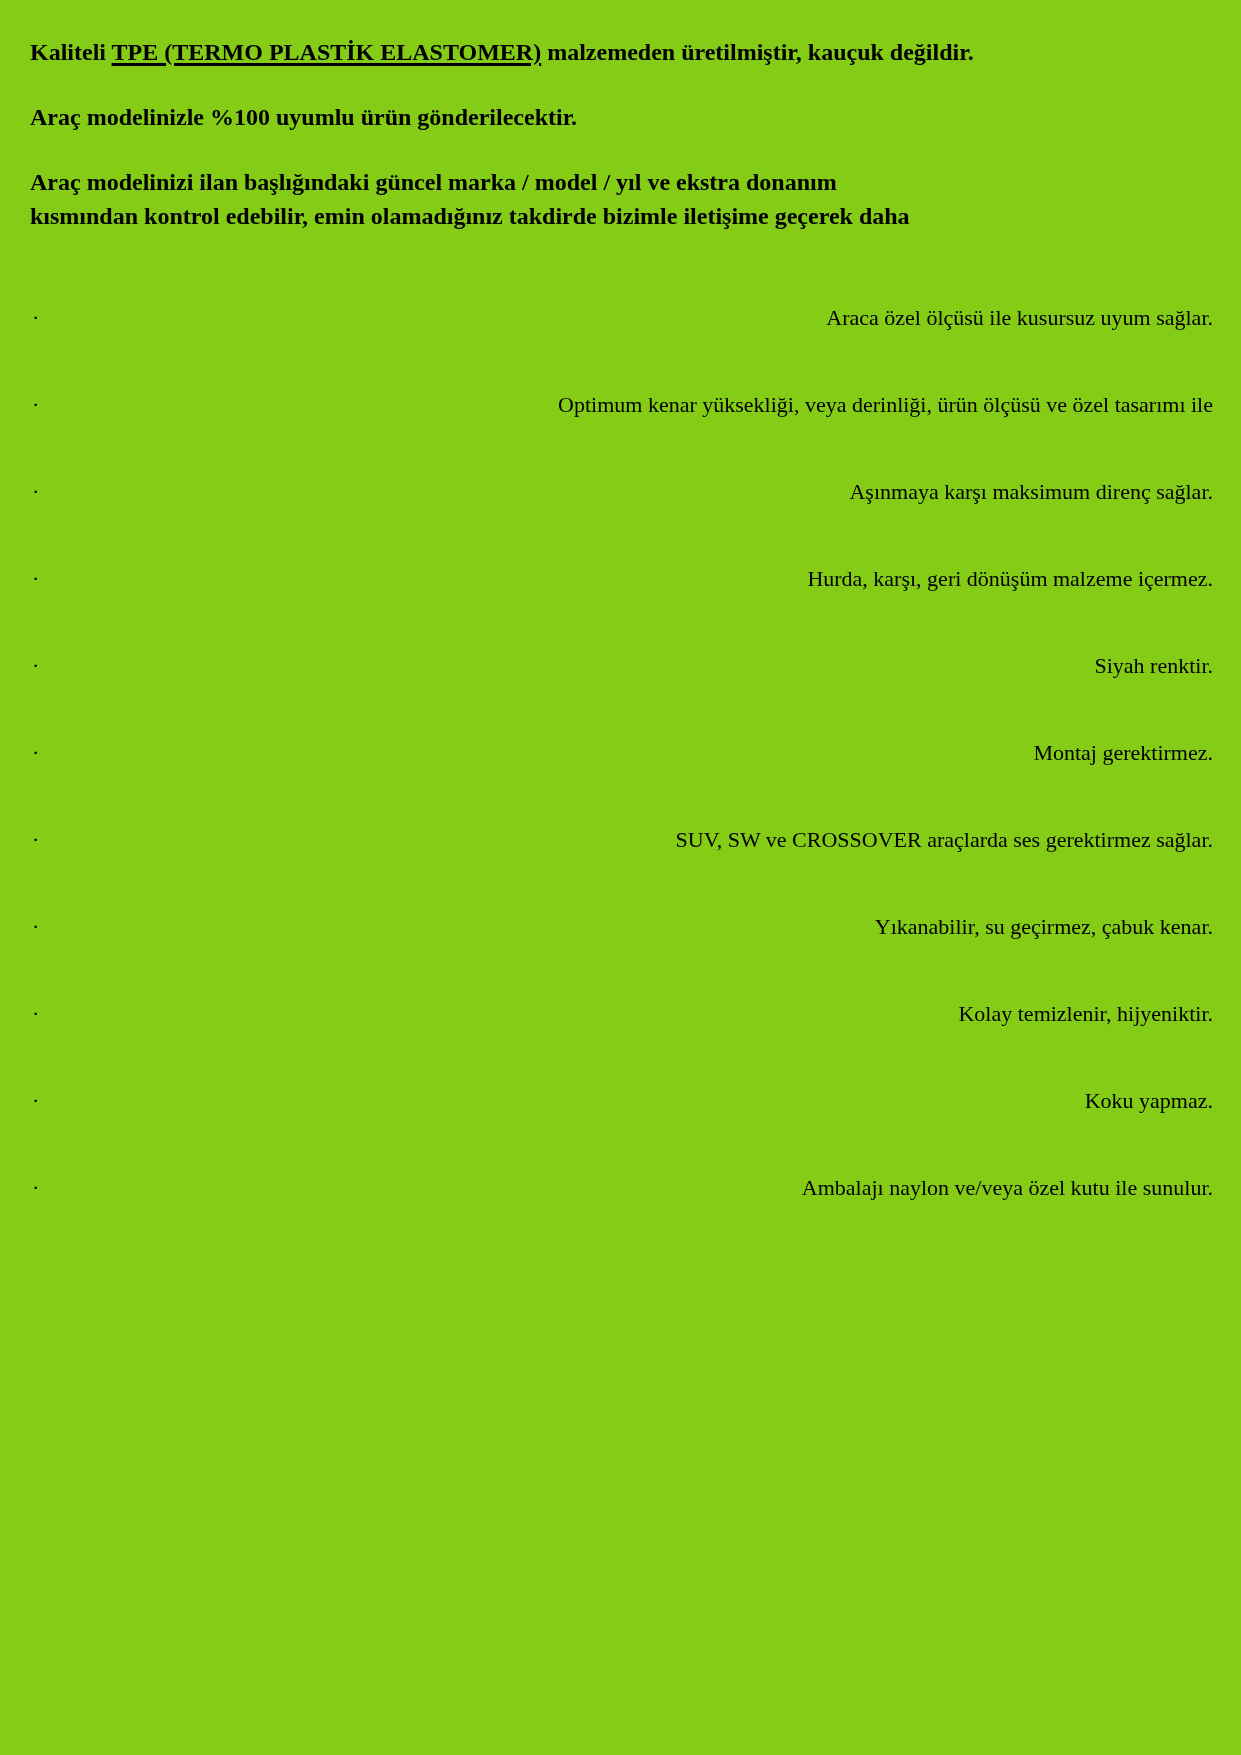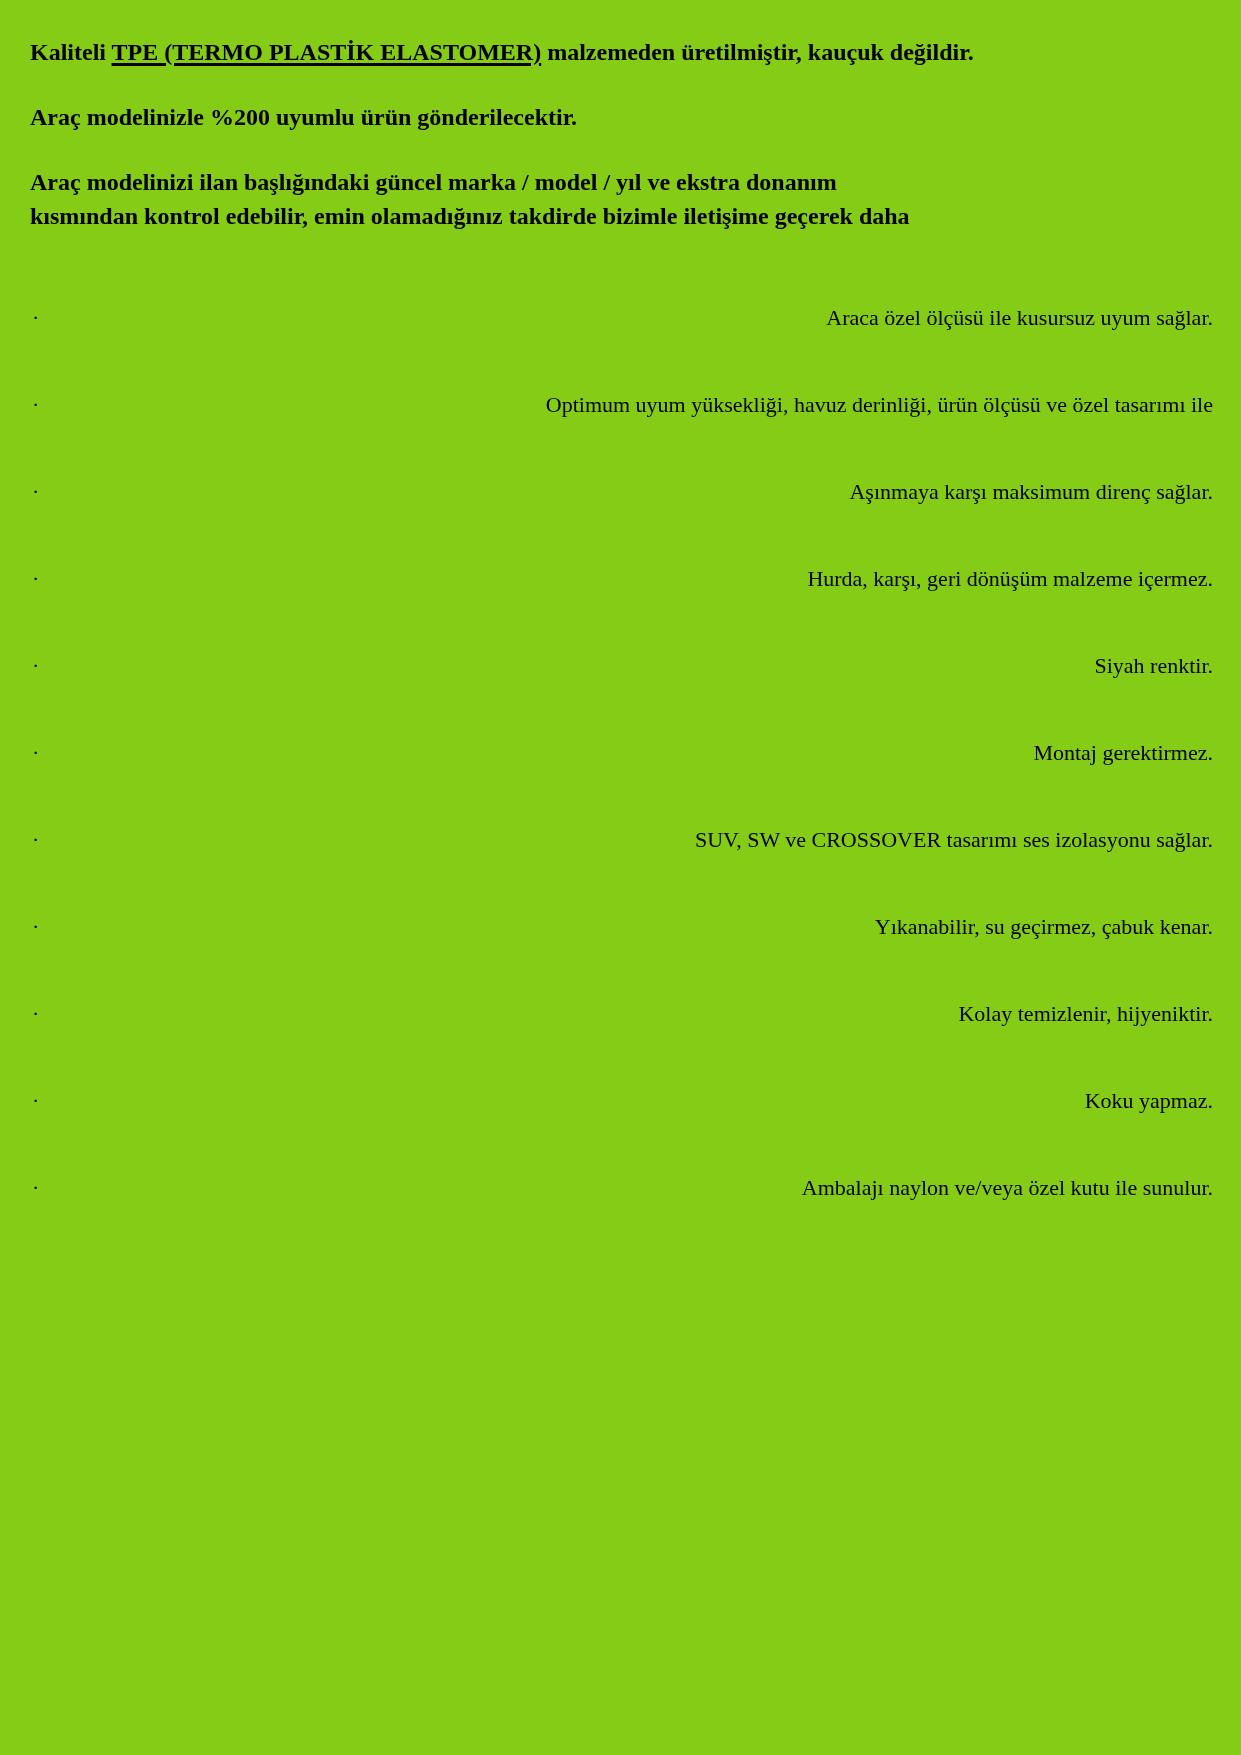--- a/index.html
+++ b/index.html
@@ -46,37 +46,37 @@
   }
   .fline { white-space: nowrap; text-align: right; }
 </style>
 </head>
 <body>
 
 <div class="page">
 
   <p class="heading"><span>Kaliteli </span><span class="underline">TPE (TERMO PLASTİK ELASTOMER)</span><span> malzemeden üretilmiştir, kauçuk değildir.</span></p>
 
-  <p class="heading">Araç modelinizle %200 uyumlu ürün gönderilecektir.</p>
+  <p class="heading">Araç modelinizle %100 uyumlu ürün gönderilecektir.</p>
 
   <div class="heading">
     <div class="hline">Araç modelinizi ilan başlığındaki güncel marka / model / yıl ve ekstra donanım</div>
     <div class="hline">kısmından kontrol edebilir, emin olamadığınız takdirde bizimle iletişime geçerek daha</div>
   </div>
 
   <ul class="features">
 
     <li class="feature">
       <span class="dot">·</span>
       <div class="fline">Araca özel ölçüsü ile kusursuz uyum sağlar.</div>
     </li>
 
     <li class="feature">
       <span class="dot">·</span>
-      <div class="fline">Optimum uyum yüksekliği, havuz derinliği, ürün ölçüsü ve özel tasarımı ile</div>
+      <div class="fline">Optimum kenar yüksekliği, veya derinliği, ürün ölçüsü ve özel tasarımı ile</div>
     </li>
 
     <li class="feature">
       <span class="dot">·</span>
       <div class="fline">Aşınmaya karşı maksimum direnç sağlar.</div>
     </li>
 
     <li class="feature">
       <span class="dot">·</span>
       <div class="fline">Hurda, karşı, geri dönüşüm malzeme içermez.</div>
@@ -87,21 +87,21 @@
       <div class="fline">Siyah renktir.</div>
     </li>
 
     <li class="feature">
       <span class="dot">·</span>
       <div class="fline">Montaj gerektirmez.</div>
     </li>
 
     <li class="feature">
       <span class="dot">·</span>
-      <div class="fline">SUV, SW ve CROSSOVER tasarımı ses izolasyonu sağlar.</div>
+      <div class="fline">SUV, SW ve CROSSOVER araçlarda ses gerektirmez sağlar.</div>
     </li>
 
     <li class="feature">
       <span class="dot">·</span>
       <div class="fline">Yıkanabilir, su geçirmez, çabuk kenar.</div>
     </li>
 
     <li class="feature">
       <span class="dot">·</span>
       <div class="fline">Kolay temizlenir, hijyeniktir.</div>

